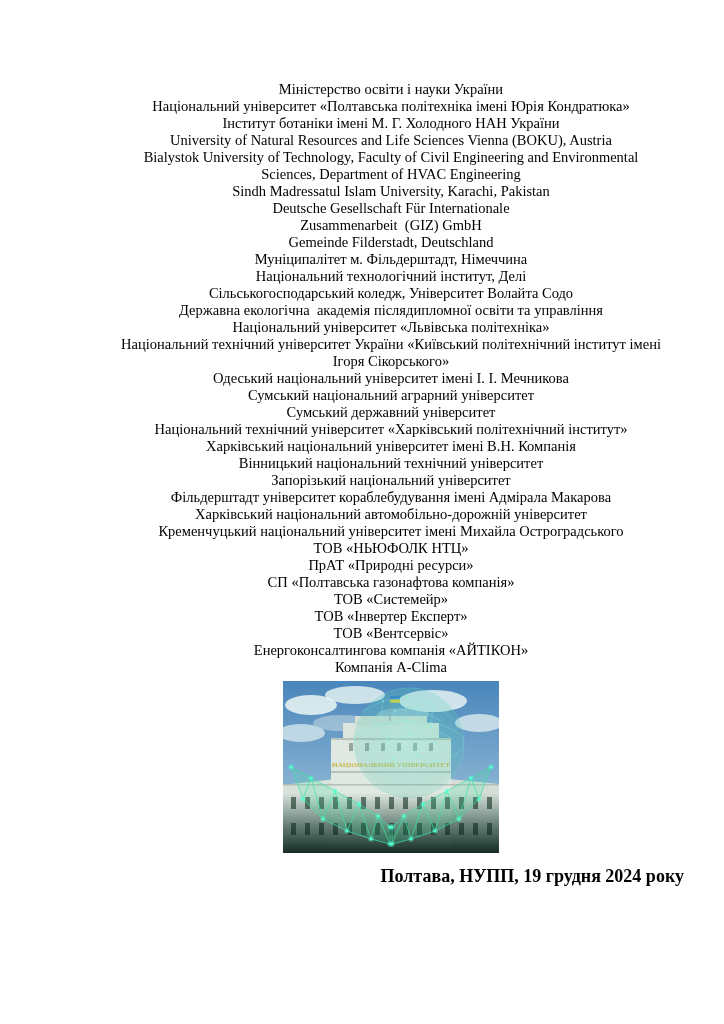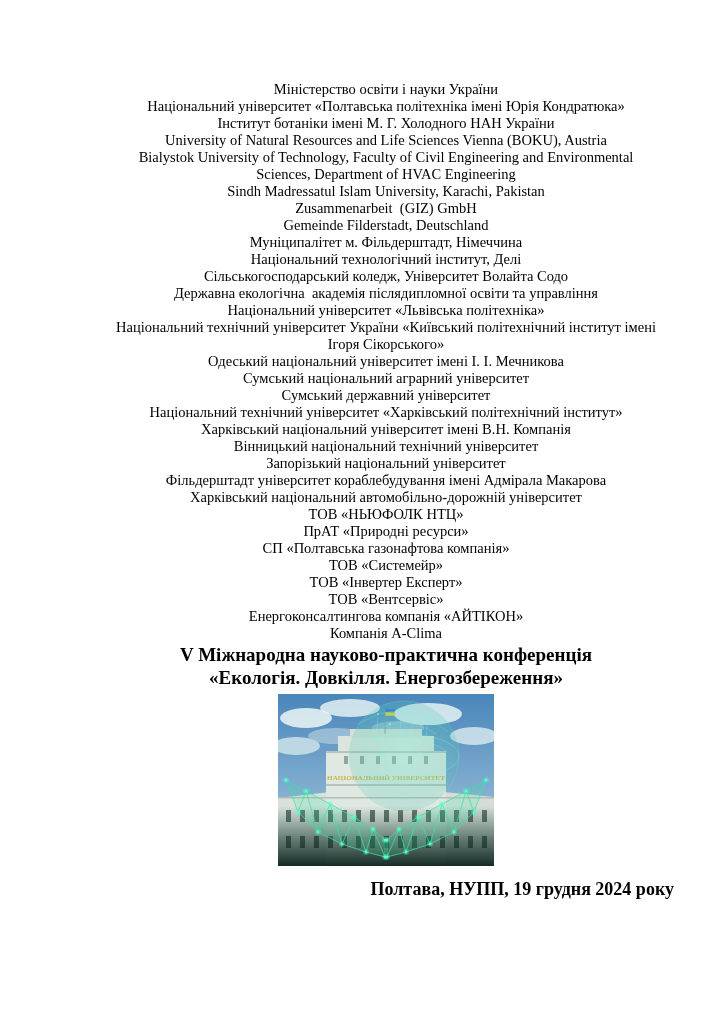--- a/index.html
+++ b/index.html
@@ -5,21 +5,21 @@
   html, body { margin: 0; padding: 0; background: #ffffff; }
   body {
     width: 724px; height: 1024px;
     font-family: "Liberation Serif", serif;
     color: #000;
     overflow: hidden;
   }
   .page {
     box-sizing: border-box;
     width: 724px; height: 1024px;
-    padding: 81px 50px 0 98px;
+    padding: 81px 40px 0 98px;
   }
   .org-list { width: 100%; }
   .org-line {
     font-size: 14.5px;
     line-height: 17px;
     text-align: center;
     white-space: pre-wrap;
   }
   .title-block { margin-top: 1px; }
   .title-line {
@@ -48,52 +48,50 @@
 <div class="page">
 
   <div class="org-list">
       <div class="org-line">Міністерство освіти і науки України</div>
       <div class="org-line">Національний університет «Полтавська політехніка імені Юрія Кондратюка»</div>
       <div class="org-line">Інститут ботаніки імені М. Г. Холодного НАН України</div>
       <div class="org-line">University of Natural Resources and Life Sciences Vienna (BOKU), Austria</div>
       <div class="org-line">Bialystok University of Technology, Faculty of Civil Engineering and Environmental</div>
       <div class="org-line">Sciences, Department of HVAC Engineering</div>
       <div class="org-line">Sindh Madressatul Islam University, Karachi, Pakistan</div>
+      <div class="org-line">Deutsche Gesellschaft Für Internationale</div>
       <div class="org-line">Zusammenarbeit  (GIZ) GmbH</div>
       <div class="org-line">Gemeinde Filderstadt, Deutschland</div>
       <div class="org-line">Муніципалітет м. Фільдерштадт, Німеччина</div>
       <div class="org-line">Національний технологічний інститут, Делі</div>
       <div class="org-line">Сільськогосподарський коледж, Університет Волайта Содо</div>
       <div class="org-line">Державна екологічна  академія післядипломної освіти та управління</div>
       <div class="org-line">Національний університет «Львівська політехніка»</div>
       <div class="org-line">Національний технічний університет України «Київський політехнічний інститут імені</div>
       <div class="org-line">Ігоря Сікорського»</div>
       <div class="org-line">Одеський національний університет імені І. І. Мечникова</div>
       <div class="org-line">Сумський національний аграрний університет</div>
       <div class="org-line">Сумський державний університет</div>
       <div class="org-line">Національний технічний університет «Харківський політехнічний інститут»</div>
       <div class="org-line">Харківський національний університет імені В.Н. Компанія</div>
       <div class="org-line">Вінницький національний технічний університет</div>
       <div class="org-line">Запорізький національний університет</div>
       <div class="org-line">Фільдерштадт університет кораблебудування імені Адмірала Макарова</div>
       <div class="org-line">Харківський національний автомобільно-дорожній університет</div>
+      <div class="org-line">Кременчуцький національний університет імені Михайла Остроградського</div>
       <div class="org-line">ТОВ «НЬЮФОЛК НТЦ»</div>
       <div class="org-line">ПрАТ «Природні ресурси»</div>
       <div class="org-line">СП «Полтавська газонафтова компанія»</div>
       <div class="org-line">ТОВ «Системейр»</div>
       <div class="org-line">ТОВ «Інвертер Експерт»</div>
       <div class="org-line">ТОВ «Вентсервіс»</div>
       <div class="org-line">Енергоконсалтингова компанія «АЙТІКОН»</div>
       <div class="org-line">Компанія A-Clima</div>
     </div>
 
-  <div class="title-block">
-    <div class="title-line">V Міжнародна науково-практична конференція</div>
-    <div class="title-line">«Екологія. Довкілля. Енергозбереження»</div>
-  </div>
 
   <div class="photo-wrap">
     <svg class="photo" viewBox="0 0 216 172" xmlns="http://www.w3.org/2000/svg">
       <defs>
         <linearGradient id="sky" x1="0" y1="0" x2="0" y2="1">
           <stop offset="0" stop-color="#4d83c0"></stop>
           <stop offset="0.6" stop-color="#8fb2d8"></stop>
           <stop offset="1" stop-color="#c3d5e8"></stop>
         </linearGradient>
         <linearGradient id="darkfade" x1="0" y1="0" x2="0" y2="1">

